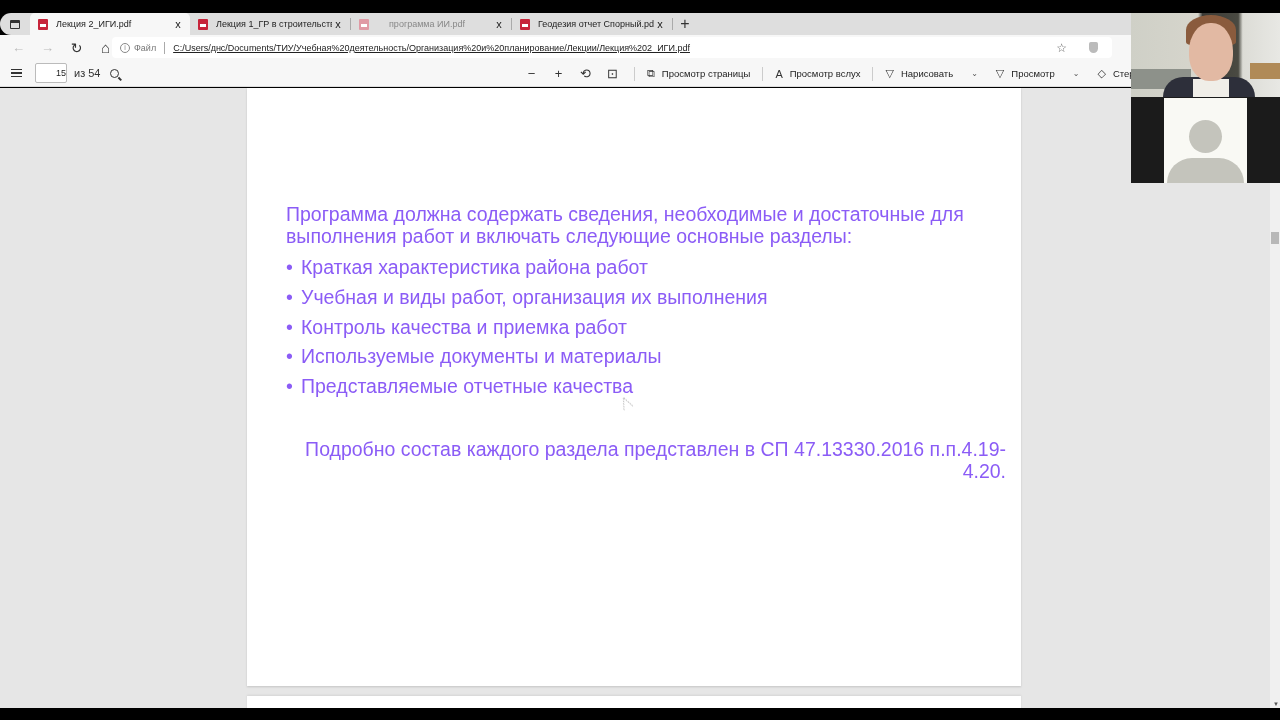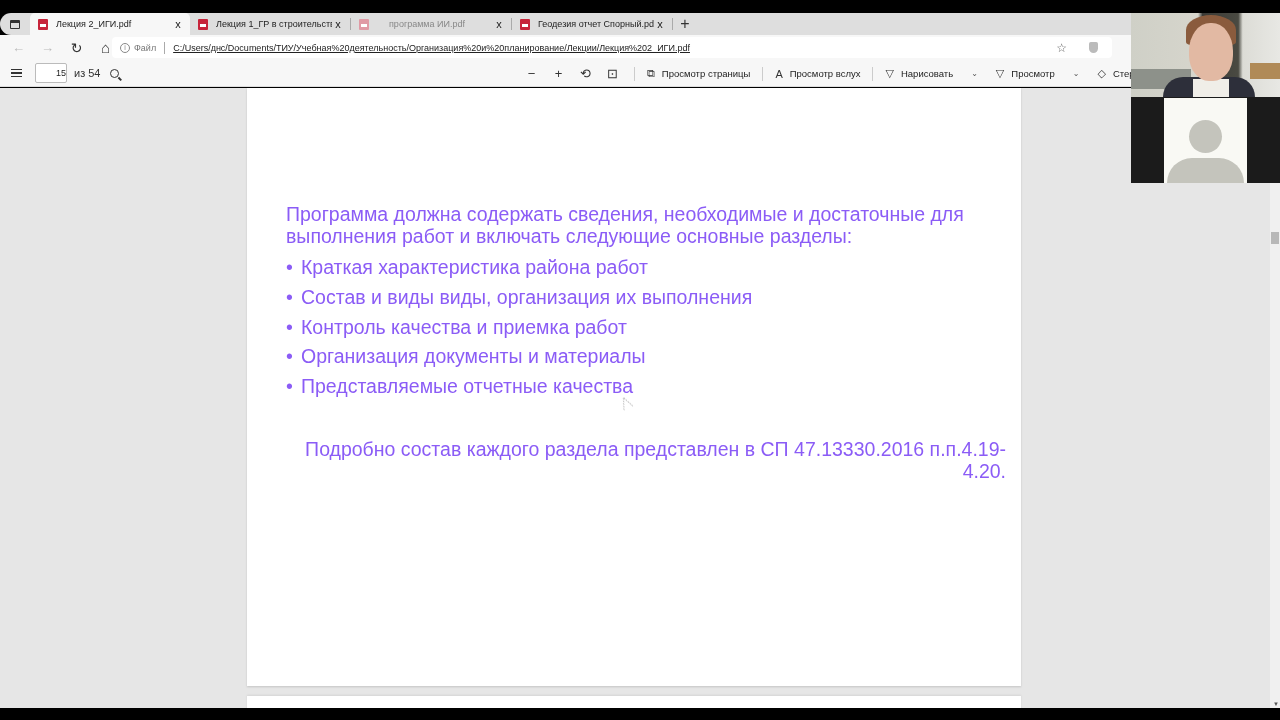--- a/index.html
+++ b/index.html
@@ -172,23 +172,23 @@
       </div>
     </div>
   </div>
 
   <div class="viewer">
     <div class="page">
       <div class="doc">
         <p class="intro">Программа должна содержать сведения, необходимые и достаточные для выполнения работ и включать следующие основные разделы:</p>
         <ul>
           <li><span class="bullet">•</span><span>Краткая характеристика района работ</span></li>
-          <li><span class="bullet">•</span><span>Состав и виды виды, организация их выполнения</span></li>
+          <li><span class="bullet">•</span><span>Учебная и виды работ, организация их выполнения</span></li>
           <li><span class="bullet">•</span><span>Контроль качества и приемка работ</span></li>
-          <li><span class="bullet">•</span><span>Организация документы и материалы</span></li>
+          <li><span class="bullet">•</span><span>Используемые документы и материалы</span></li>
           <li><span class="bullet">•</span><span>Представляемые отчетные качества</span></li>
         </ul>
         <p class="ref">Подробно состав каждого раздела представлен в СП 47.13330.2016 п.п.4.19-4.20.</p>
       </div>
     </div>
     <div class="page-next"></div>
   </div>
 
   <div class="scrollbar">
     <div class="scroll-thumb"></div>

